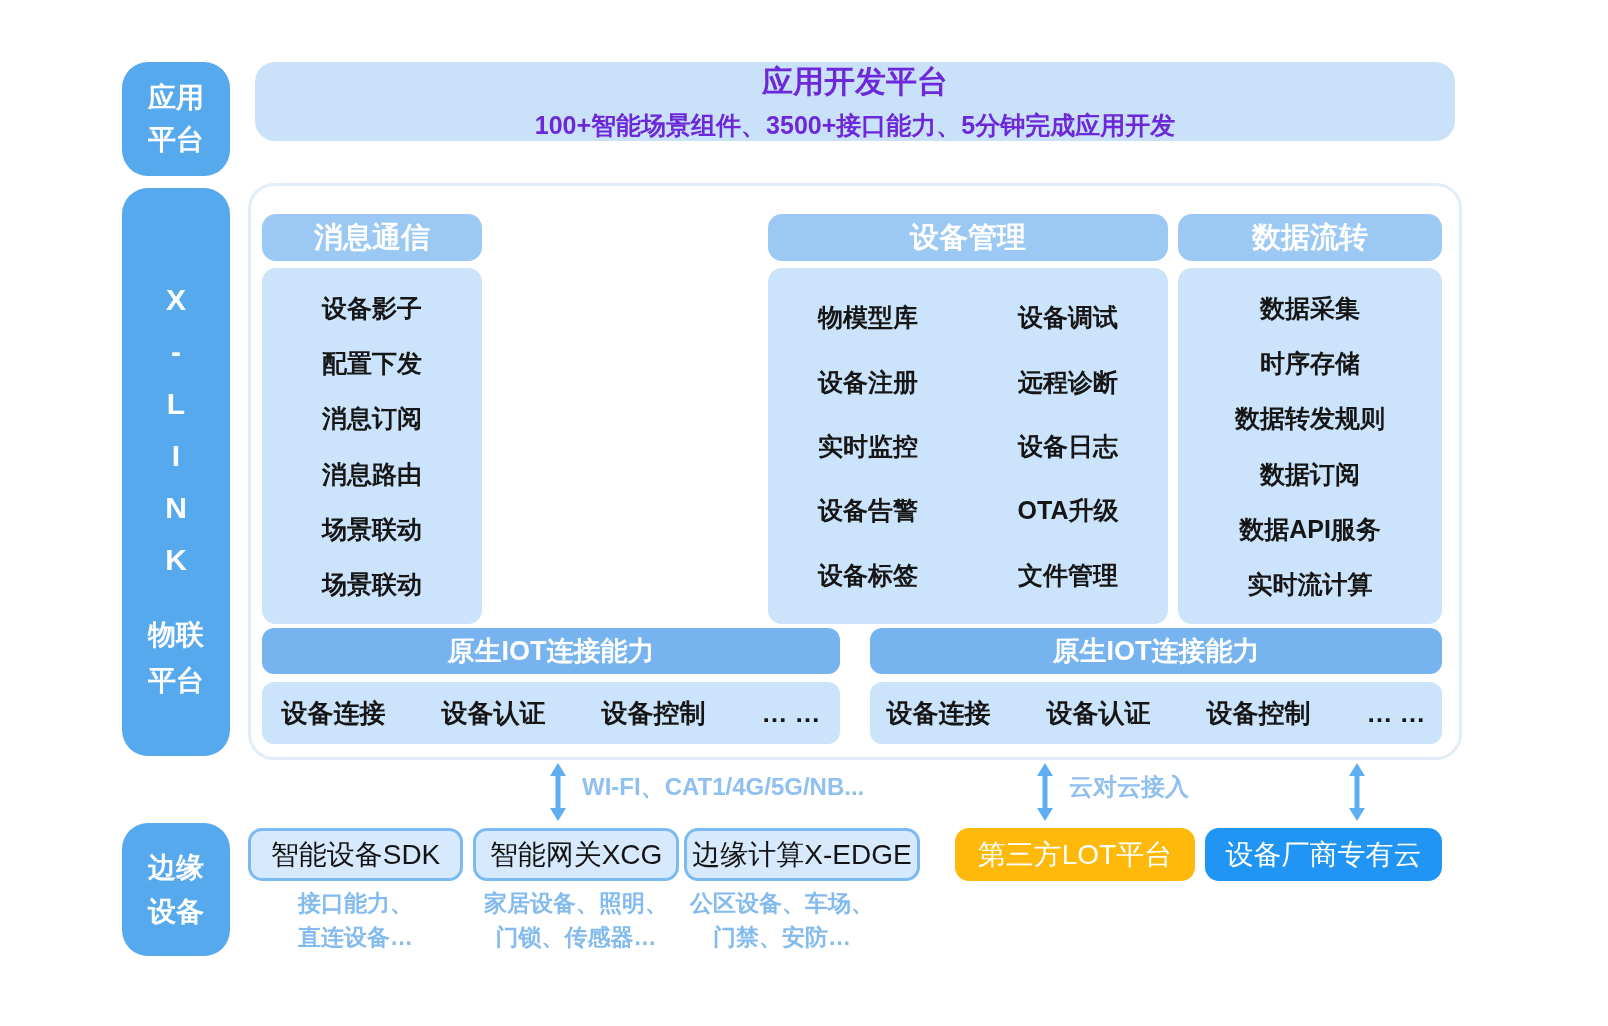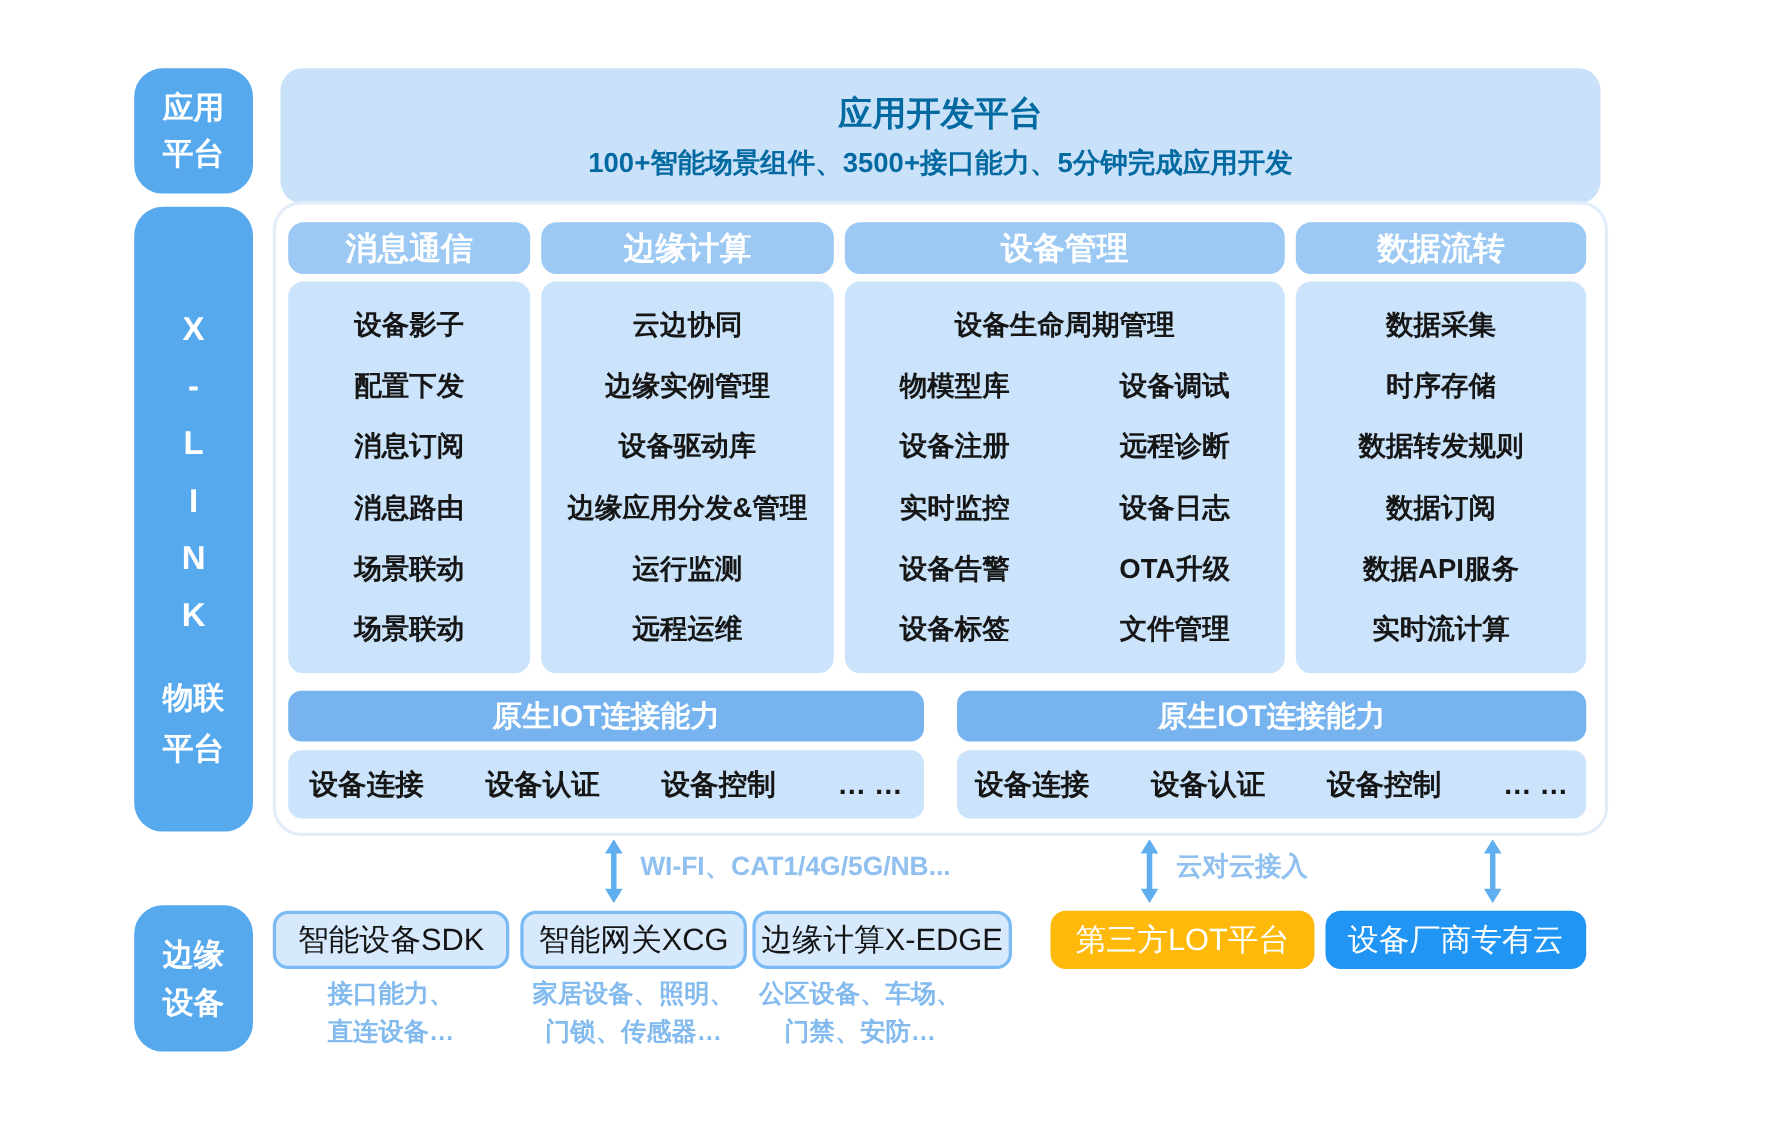--- a/index.html
+++ b/index.html
@@ -17,33 +17,33 @@
   }
   #rail-app{top:62px;height:114px;font-size:28px;line-height:42px;}
   #rail-xlink{top:188px;height:568px;justify-content:flex-start;padding-top:86px;box-sizing:border-box;}
   .xlink-letter{display:block;font-size:30px;line-height:52px;font-weight:bold;}
   .xlink-name{margin-top:26px;font-size:28px;line-height:46px;font-weight:bold;}
   .xlink-name span{display:block;}
   #rail-edge{top:823px;height:133px;font-size:28px;line-height:44px;}
 
   
   #app-banner{
-    position:absolute;left:255px;top:62px;width:1200px;height:123px;
-    background:#c9e2f9;border-radius:20px;text-align:center;color:#0369a1;
+    position:absolute;left:255px;top:62px;width:1200px;height:79px;
+    background:#c9e2f9;border-radius:20px;text-align:center;color:#6d28d9;
     display:flex;flex-direction:column;justify-content:center;gap:6px;
   }
   #app-banner .banner-title{font-size:31px;font-weight:bold;}
   #app-banner .banner-sub{font-size:25px;font-weight:600;}
 
   
   #platform-box{
     position:absolute;left:248px;top:183px;width:1208px;height:571px;
     background:#ffffff;border:3px solid #e2edf9;border-radius:26px;
   }
-  .pcol{position:absolute;top:16px;border-radius:16px;}
+  .pcol{position:absolute;top:28px;border-radius:16px;}
   .col-header{
     height:47px;border-radius:14px;background:#9cc9f4;color:#fff;
     font-size:29px;font-weight:bold;display:flex;align-items:center;justify-content:center;
   }
   .col-panel{
     margin-top:7px;height:356px;border-radius:14px;background:#cbe4fb;color:#161616;
     display:flex;flex-direction:column;justify-content:space-evenly;
     font-size:25px;font-weight:600;text-align:center;
   }
   .col-panel .pitem{line-height:30px;}
@@ -121,36 +121,24 @@
     <div class="col-panel">
       <div class="pitem">设备影子</div>
       <div class="pitem">配置下发</div>
       <div class="pitem">消息订阅</div>
       <div class="pitem">消息路由</div>
       <div class="pitem">场景联动</div>
       <div class="pitem">场景联动</div>
     </div>
   </div>
 
-  <div class="pcol" style="left:241px;width:266px;">
-    <div class="col-header">边缘计算</div>
-    <div class="col-panel">
-      <div class="pitem">云边协同</div>
-      <div class="pitem">边缘实例管理</div>
-      <div class="pitem">设备驱动库</div>
-      <div class="pitem">边缘应用分发&amp;管理</div>
-      <div class="pitem">运行监测</div>
-      <div class="pitem">远程运维</div>
-    </div>
-  </div>
 
   <div class="pcol" style="left:517px;width:400px;">
     <div class="col-header">设备管理</div>
     <div class="col-panel">
-      <div class="pitem">设备生命周期管理</div>
       <div class="pair-row">
         <div class="pitem">物模型库</div>
         <div class="pitem">设备调试</div>
       </div>
       <div class="pair-row">
         <div class="pitem">设备注册</div>
         <div class="pitem">远程诊断</div>
       </div>
       <div class="pair-row">
         <div class="pitem">实时监控</div>

